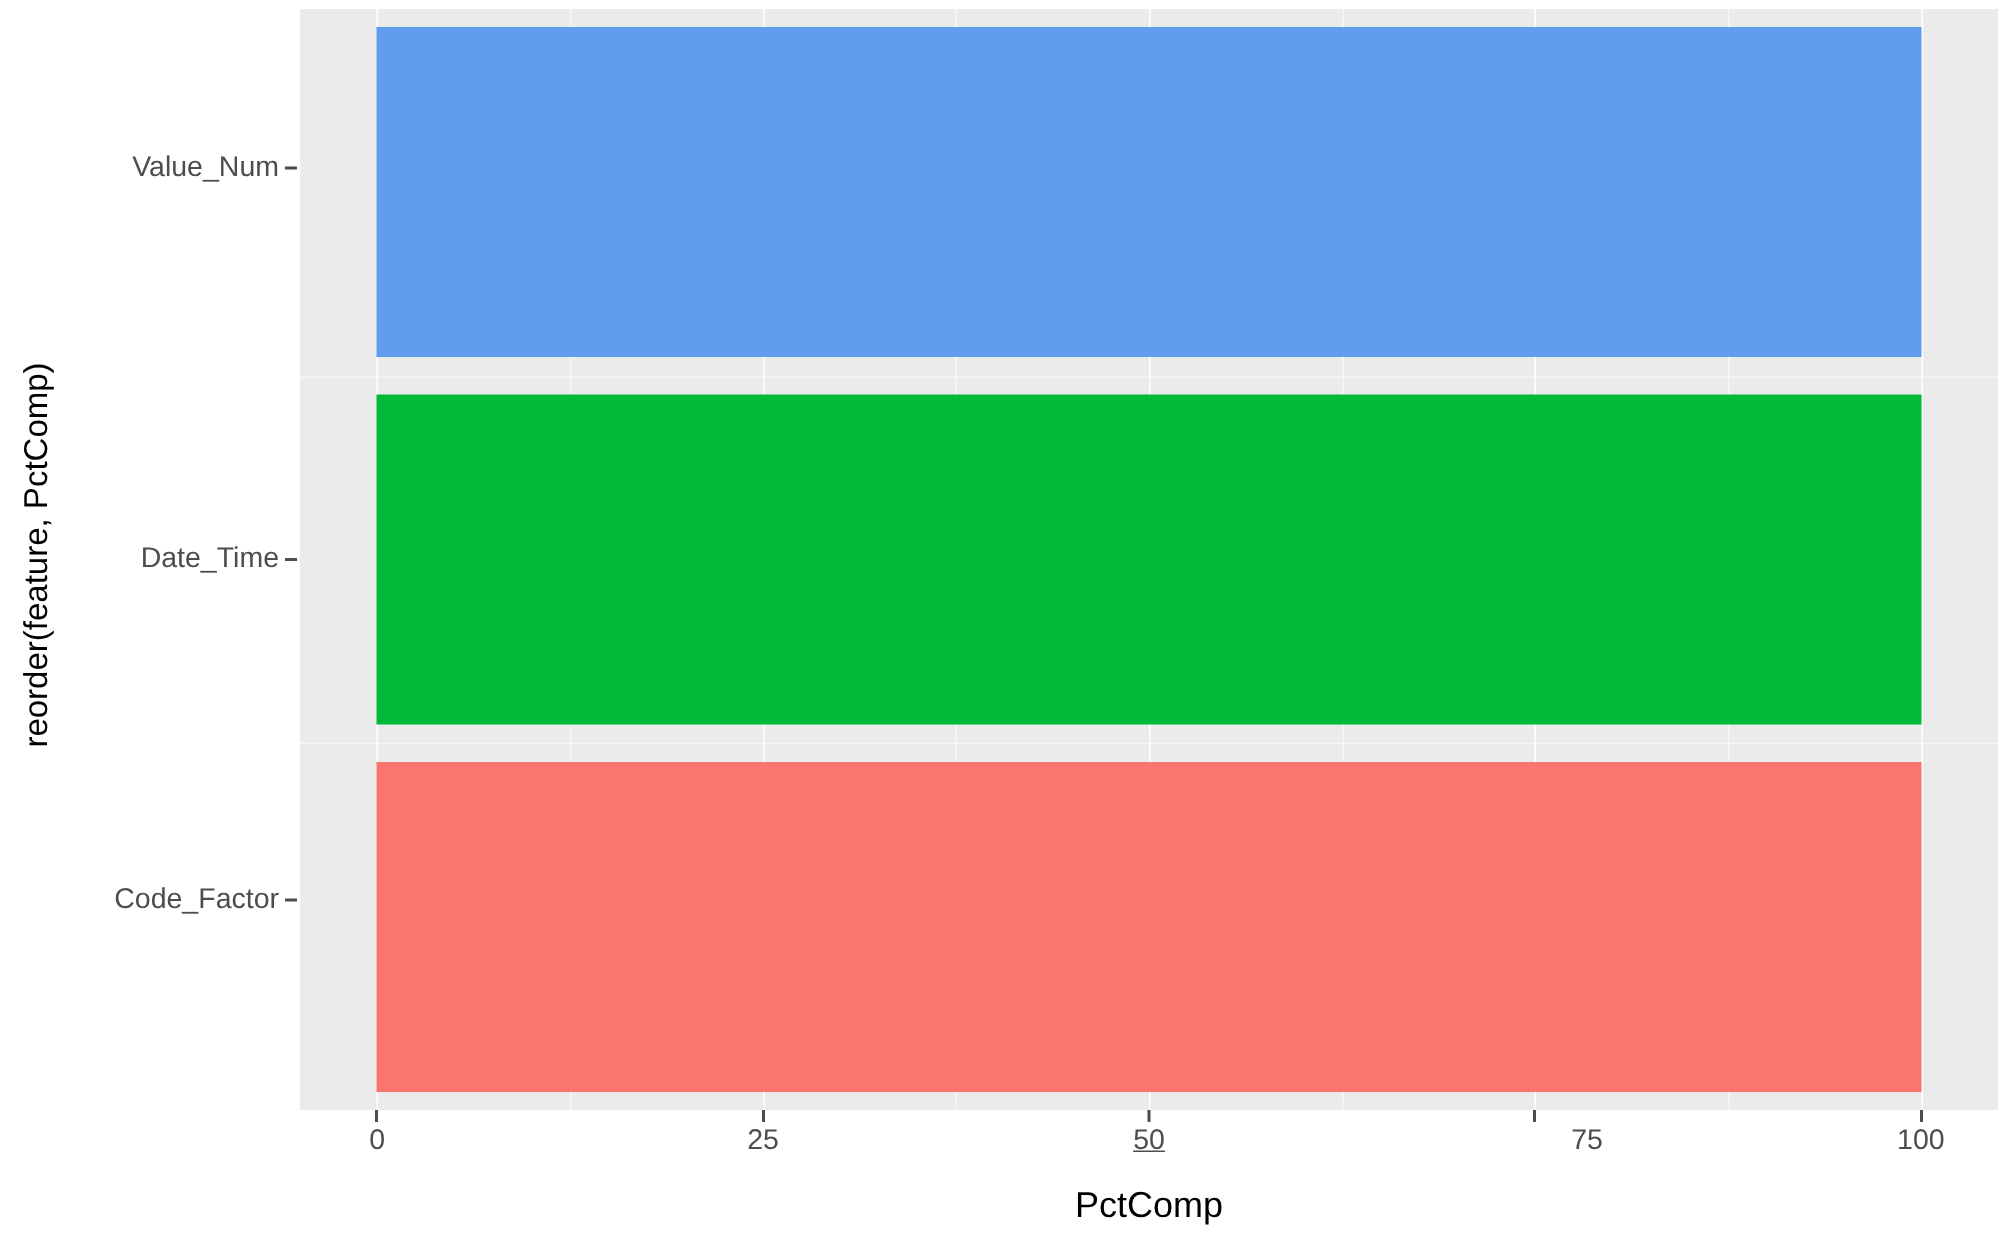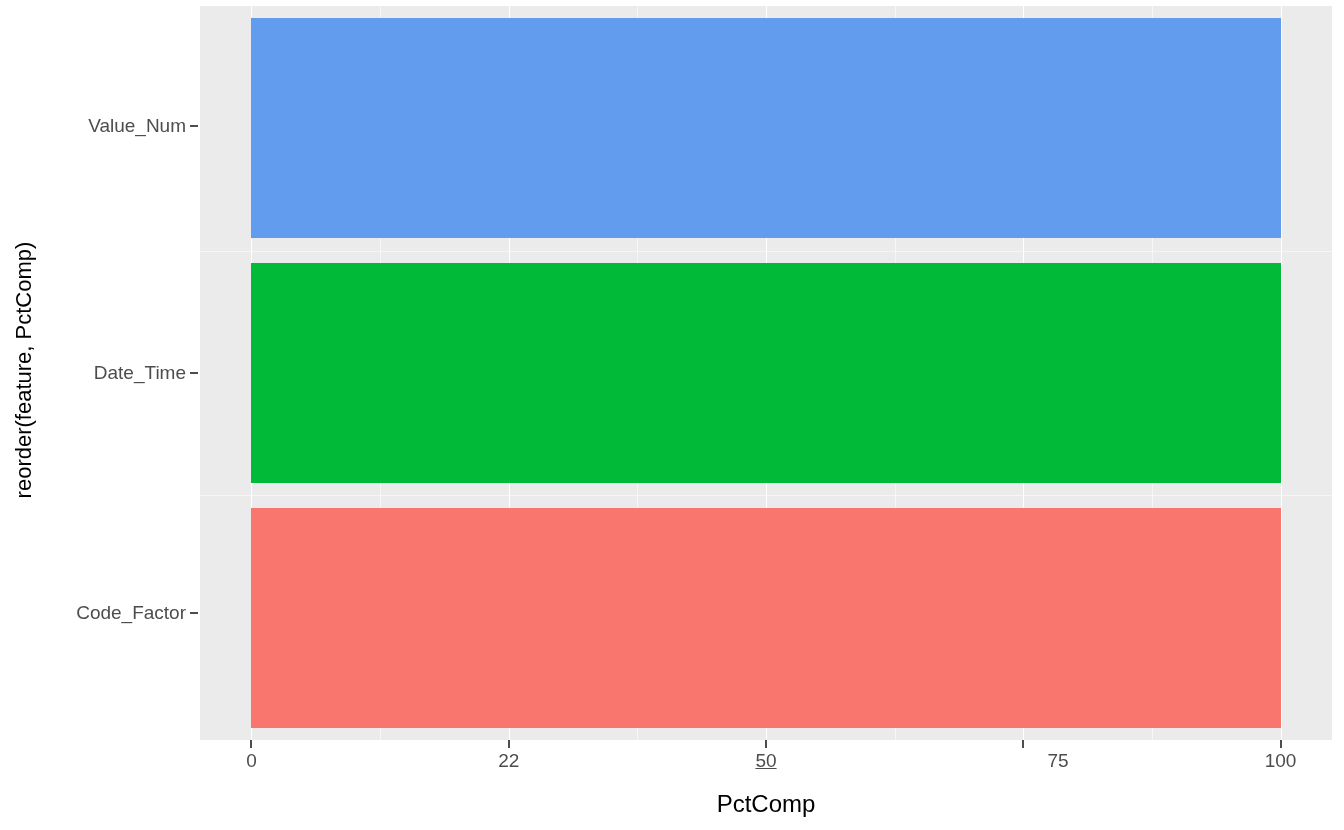--- a/index.html
+++ b/index.html
@@ -116,23 +116,23 @@
 </head>
 <body>
 
 <div class="chart-wrap">
 
   <div class="y-axis-title">
     <span>reorder(feature, PctComp)</span>
   </div>
 
   <div class="y-tick-labels" id="y-tick-labels">
-      <div class="y-tick-label" style="top: 126px;">Value_Num</div>
+      <div class="y-tick-label" style="top: 112px;">Value_Num</div>
       <div class="y-tick-label" style="top: 373px;">Date_Time</div>
-      <div class="y-tick-label" style="top: 613px;">Code_Factor</div>
+      <div class="y-tick-label" style="top: 600px;">Code_Factor</div>
     </div>
 
   <div class="plot-panel" id="plot-panel">
       <div class="grid-h-minor" style="top: 244.667px;"></div>
       <div class="grid-h-minor" style="top: 489.333px;"></div>
       <div class="grid-v-minor" style="left: 180.091px;"></div>
       <div class="grid-v-minor" style="left: 437.364px;"></div>
       <div class="grid-v-minor" style="left: 694.636px;"></div>
       <div class="grid-v-minor" style="left: 951.909px;"></div>
       <div class="grid-v-major" style="left: 51.4545px;"></div>
@@ -142,21 +142,21 @@
       <div class="grid-v-major" style="left: 1080.55px;"></div>
       <div class="bar" style="left: 51.4545px; width: 1029.09px; top: 12.2333px; height: 220.2px; background: rgb(97, 156, 238);"></div>
       <div class="bar" style="left: 51.4545px; width: 1029.09px; top: 256.9px; height: 220.2px; background: rgb(0, 186, 56);"></div>
       <div class="bar" style="left: 51.4545px; width: 1029.09px; top: 501.567px; height: 220.2px; background: rgb(248, 118, 109);"></div>
     </div>
 
   <div id="x-axis-layer">
       <div class="x-tick-mark" style="left: 251.455px;"></div>
       <div class="x-tick-label" style="left: 251.455px;">0</div>
       <div class="x-tick-mark" style="left: 508.727px;"></div>
-      <div class="x-tick-label" style="left: 508.727px;">22</div>
+      <div class="x-tick-label" style="left: 508.727px;">25</div>
       <div class="x-tick-mark" style="left: 766px;"></div>
       <div class="x-tick-label" style="left: 766px; text-decoration: underline;">50</div>
       <div class="x-tick-mark" style="left: 1023.27px;"></div>
       <div class="x-tick-label" style="left: 1058px;">75</div>
       <div class="x-tick-mark" style="left: 1280.55px;"></div>
       <div class="x-tick-label" style="left: 1280.55px; text-align: center;">100</div>
     </div>
 
   <div class="x-axis-title">PctComp</div>
 

